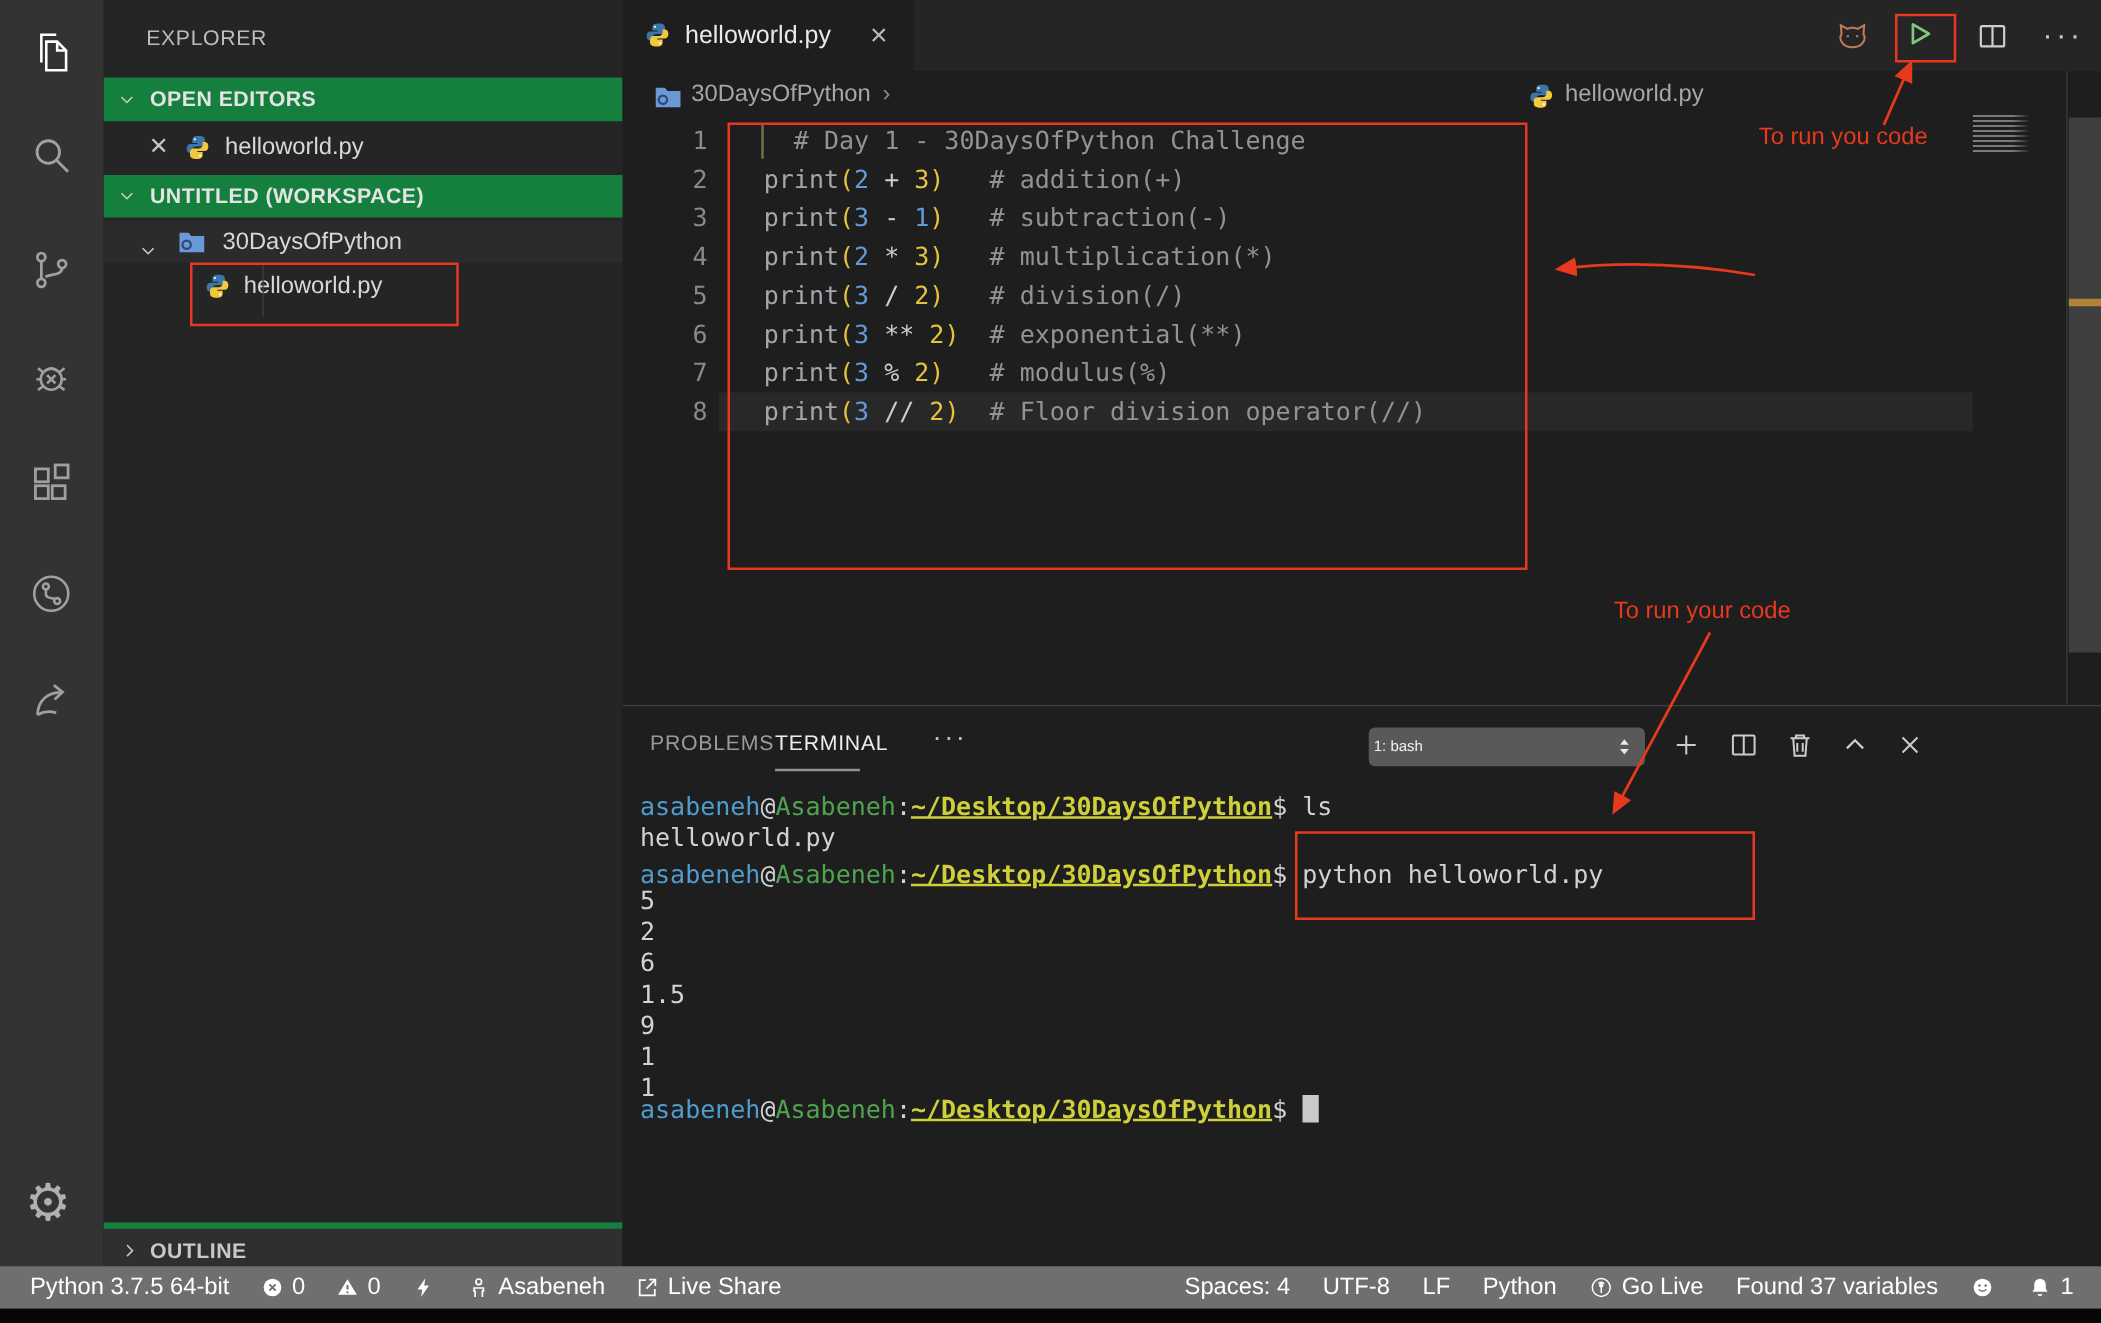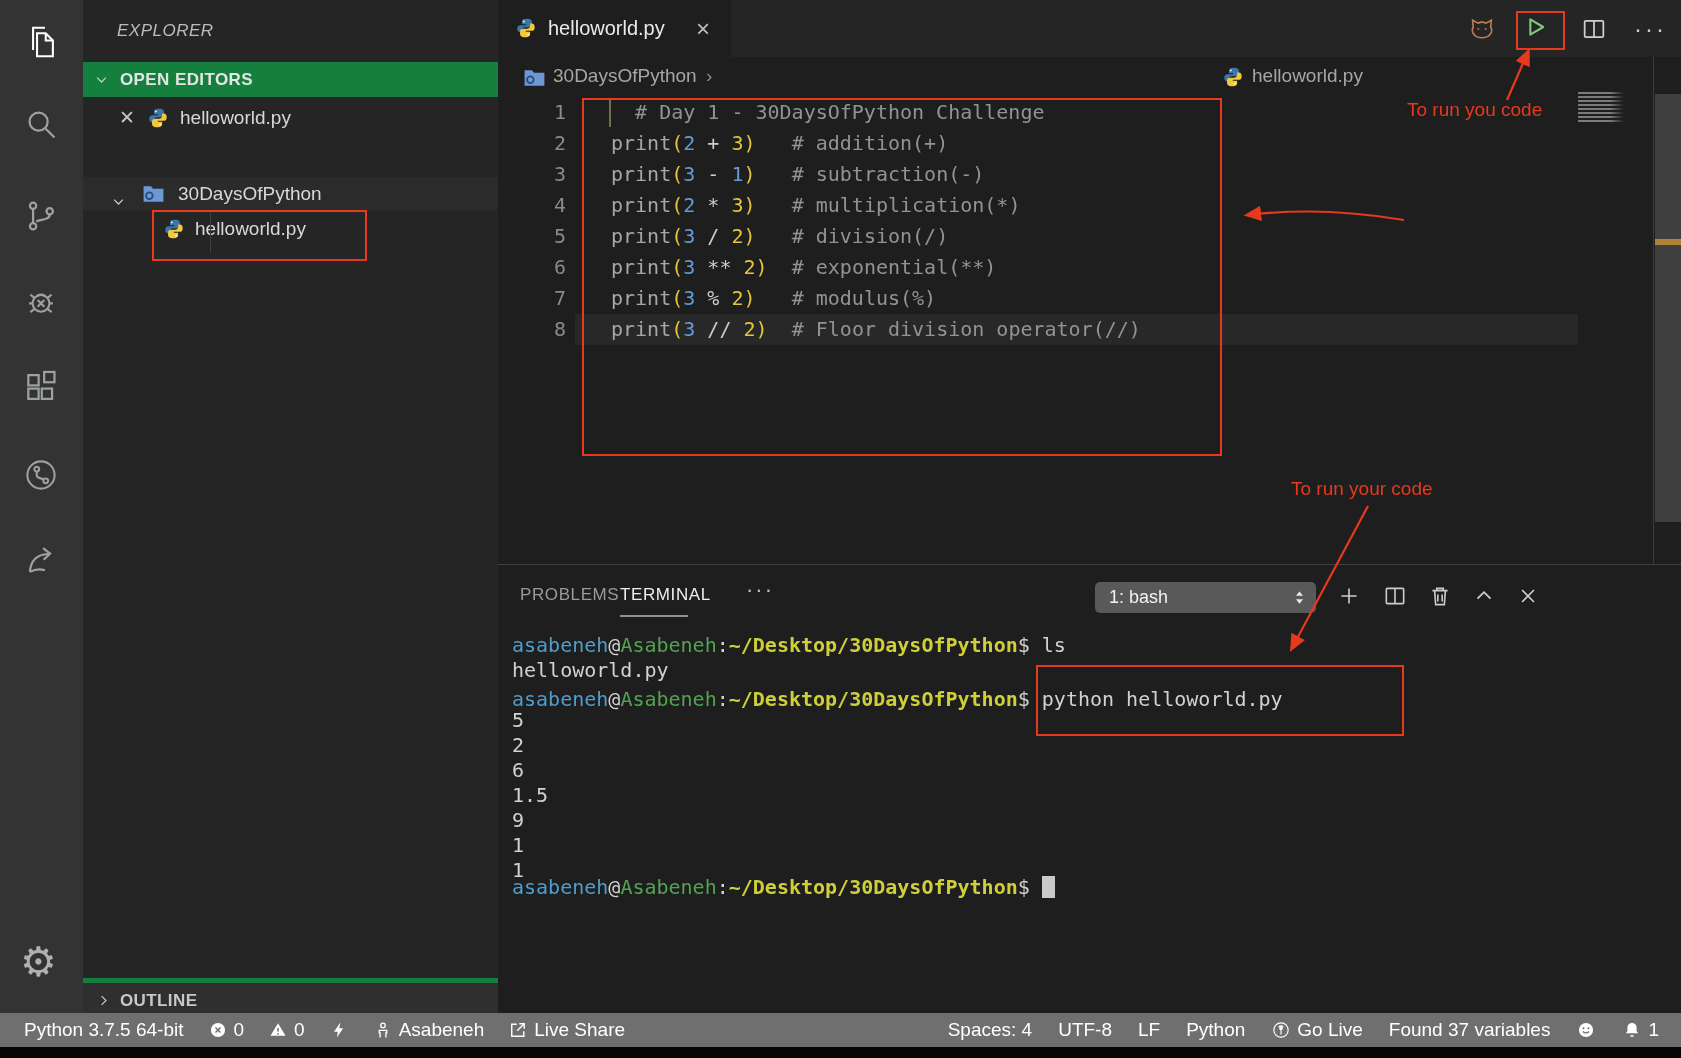--- a/index.html
+++ b/index.html
@@ -9,21 +9,21 @@
 
   
   .activity-bar{left:0;top:0;width:83px;height:1013px;background:#333333;}
   .ab-icon{position:absolute;left:22px;width:38px;height:38px;color:#9ea1a3;cursor:pointer;}
   .ab-icon.active{color:#ffffff;}
   .ab-icon svg{width:38px;height:38px;display:block;}
   .gear-glyph{position:absolute;left:20px;top:942px;font-size:41px;color:#b0b0b0;line-height:1;}
 
   
   .sidebar{left:83px;top:0;width:415px;height:1013px;background:#252526;}
-  .sb-title{position:absolute;left:34px;top:21px;font-size:17px;color:#bcbcbc;letter-spacing:.5px;font-style:italic;}
+  .sb-title{position:absolute;left:34px;top:21px;font-size:17px;color:#bcbcbc;letter-spacing:.5px;}
   .sec-band{position:absolute;left:0;width:415px;height:35px;background:#15803d;}
   .sec-band .chev{position:absolute;left:11px;top:10px;width:15px;height:15px;color:#cccccc;}
   .sec-band .lbl{position:absolute;left:37px;top:0;line-height:35px;font-size:17px;font-weight:bold;color:#e4e4e4;letter-spacing:.4px;}
   .row{position:absolute;left:0;width:415px;font-size:19px;color:#d8d8d8;}
   .close-x{position:absolute;left:36px;top:7px;font-size:19px;color:#c5c5c5;}
   .pyicon{position:absolute;width:22px;height:22px;}
   .pyicon svg{width:22px;height:22px;display:block;}
   .foldericon{position:absolute;width:25px;height:25px;}
   .foldericon svg{width:25px;height:25px;display:block;}
   .indent-guide{position:absolute;left:127px;top:211px;width:1px;height:42px;background:#3f3f3f;}
@@ -65,26 +65,26 @@
   .sb-mark{left:1655px;top:239px;width:26px;height:6px;background:#b08338;}
 
   
   .panel{left:498px;top:564px;width:1183px;height:449px;background:#1e1e1e;border-top:1px solid #404040;box-sizing:border-box;}
   .p-tab{position:absolute;top:20px;font-size:17px;letter-spacing:.6px;cursor:pointer;}
   .p-tab.inactive{color:#9a9a9a;}
   .p-tab.active{color:#ededed;}
   .p-underline{position:absolute;left:122px;top:50px;width:68px;height:2px;background:#909090;}
   .p-dots{position:absolute;left:248px;top:12px;font-size:22px;color:#c0c0c0;letter-spacing:2px;cursor:pointer;}
   .shell-select{position:absolute;left:597px;top:17px;width:221px;height:31px;background:#595959;border-radius:5px;cursor:pointer;}
-  .shell-select .lbl{position:absolute;left:14px;line-height:31px;font-size:18px;color:#f2f2f2;}
+  .shell-select .lbl{position:absolute;left:4px;line-height:31px;font-size:12px;color:#f2f2f2;}
   .shell-select svg{position:absolute;right:6px;top:5px;width:21px;height:21px;}
   .pn-icon{position:absolute;top:18px;width:26px;height:26px;color:#cccccc;cursor:pointer;}
   .pn-icon svg{width:26px;height:26px;display:block;}
   .term-line{position:absolute;left:14px;height:25px;line-height:25px;font-size:20px;white-space:pre;}
-  .tm-user{color:#4f9ccd;} .tm-host{color:#50a450;} .tm-path{color:#cfcf39;font-weight:bold;} .tm-plain{color:#d2d2d2;}
+  .tm-user{color:#4f9ccd;} .tm-host{color:#50a450;} .tm-path{color:#cfcf39;font-weight:bold;text-decoration:underline;} .tm-plain{color:#d2d2d2;}
   .tm-cursor{display:inline-block;width:13px;height:22px;background:#c9c9c9;vertical-align:-4px;}
 
   
   .status-bar{left:0;top:1013px;width:1681px;height:34px;background:#6f6f6f;color:#ffffff;font-size:19px;}
   .st-left{position:absolute;left:24px;top:0;height:34px;display:flex;align-items:center;gap:24px;}
   .st-right{position:absolute;right:22px;top:0;height:34px;display:flex;align-items:center;gap:26px;}
   .st-item{display:flex;align-items:center;gap:6px;white-space:nowrap;cursor:pointer;}
   .st-item svg{width:20px;height:20px;display:block;}
   .bottom-black{left:0;top:1047px;width:1681px;height:11px;background:#060606;}
 
@@ -174,20 +174,27 @@
           <svg viewBox="0 0 24 24">
             <path fill="#3a76a8" d="M11.9 2C9 2 7.5 3.3 7.5 5.2V8h4.7v.9H5.8C3.7 8.9 2.5 10.6 2.5 12.9s1 3.9 3.2 3.9h1.8v-2.3c0-1.9 1.6-3.3 3.5-3.3h4.6c1.6 0 2.9-1.3 2.9-2.9V5.2C18.5 3.4 16.4 2 14.4 2z"></path>
             <circle fill="#fff" cx="9.7" cy="4.9" r=".95"></circle>
             <path fill="#f2c93c" d="M12.1 22c2.9 0 4.4-1.3 4.4-3.2V16h-4.7v-.9h6.4c2.1 0 3.3-1.7 3.3-4s-1-3.9-3.2-3.9h-1.8v2.3c0 1.9-1.6 3.3-3.5 3.3H8.4c-1.6 0-2.9 1.3-2.9 2.9v3.1C5.5 20.6 7.6 22 9.6 22z"></path>
             <circle fill="#fff" cx="14.3" cy="19.1" r=".95"></circle>
           </svg>
         </span>
       <span style="position:absolute;left:97px;">helloworld.py</span>
     </div>
 
+    <div class="sec-band" style="top:140px;height:34px;">
+      <span class="chev" style="top:9px;">
+        <svg viewBox="0 0 24 24" fill="none" stroke="currentColor" stroke-width="2">
+            <path d="M5 9l7 7 7-7"></path>
+          </svg></span>
+      <span class="lbl" style="line-height:34px;">UNTITLED (WORKSPACE)</span>
+    </div>
 
     <div class="row" style="top:177px;height:33px;line-height:33px;background:#2b2b2c;">
       <span class="chev" style="position:absolute;left:28px;top:9px;width:15px;height:15px;color:#cccccc;">
         <svg viewBox="0 0 24 24" fill="none" stroke="currentColor" stroke-width="2">
             <path d="M5 9l7 7 7-7"></path>
           </svg></span>
       <span class="foldericon" style="left:58px;top:4px;">
           <svg viewBox="0 0 24 24">
             <path fill="#6b99d8" d="M2.5 5h7l2 2.5h10V20h-19z"></path>
             <circle cx="8" cy="14.2" r="3.2" fill="none" stroke="#2d4a75" stroke-width="1.7"></circle>

